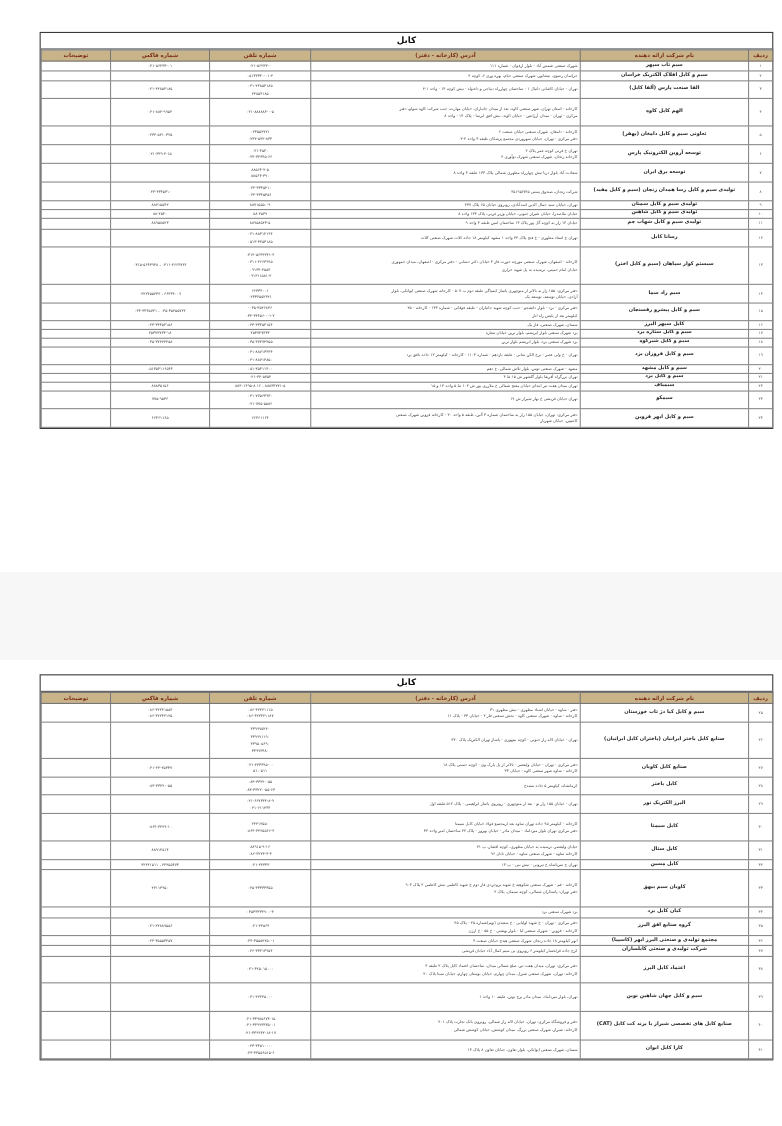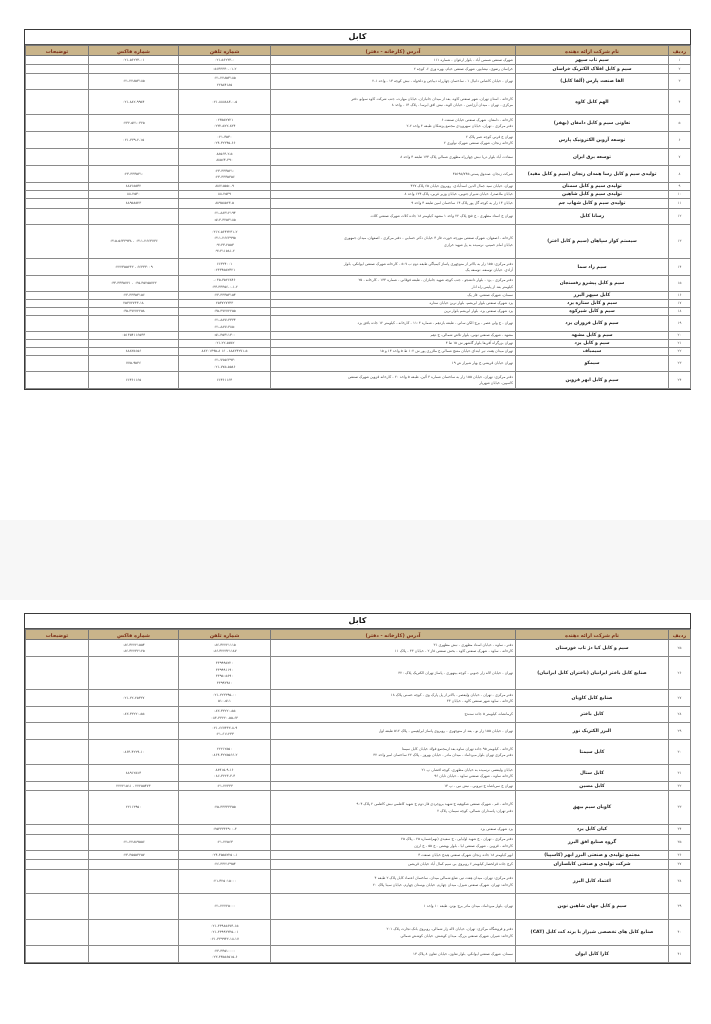--- a/index.html
+++ b/index.html
@@ -1,18 +1,18 @@
 <!DOCTYPE html>
 <html><head>
 <meta charset="utf-8">
 <style>
   html,body{margin:0;padding:0;background:#ffffff;}
   body{width:711px;height:1024px;position:relative;overflow:hidden;font-family:"DejaVu Sans",sans-serif;}
   .page{position:absolute;left:0;width:711px;background:#fff;}
-  .sheet{position:absolute;left:24px;width:665px;border:1.5px solid #3a3a3a;background:#fff;}
+  .sheet{position:absolute;left:36px;width:665px;border:1.5px solid #3a3a3a;background:#fff;}
   .sheet-title{height:14px;line-height:14px;text-align:center;font-size:8px;font-weight:bold;color:#111;border-bottom:1px solid #555;}
   table{width:100%;border-collapse:collapse;table-layout:fixed;direction:rtl;}
   th{background:#c9b48a;color:#7a2b14;font-size:5px;font-weight:bold;height:9px;border:1px solid #777;padding:0;text-align:center;}
   td{border:1px solid #8a8a8a;font-size:3.6px;color:#444;text-align:center;padding:0 2px;vertical-align:middle;line-height:6.5px;overflow:hidden;}
   td.name{font-size:4.6px;font-weight:bold;color:#222;}
   td.addr{text-align:right;}
   td.idx{color:#555;}
   .gap{position:absolute;left:0;width:711px;height:80px;background:#f7f7f7;}
   .ml{display:block;white-space:nowrap;}
 </style>

